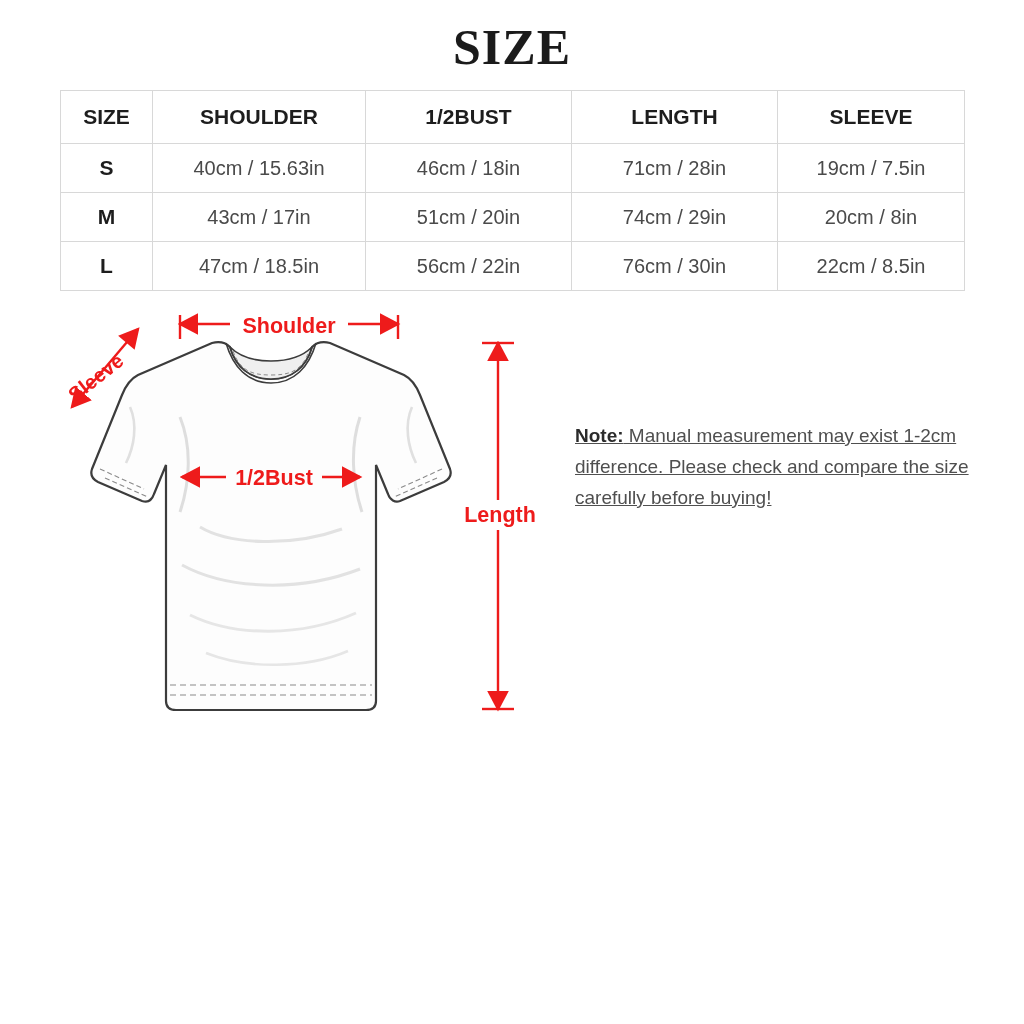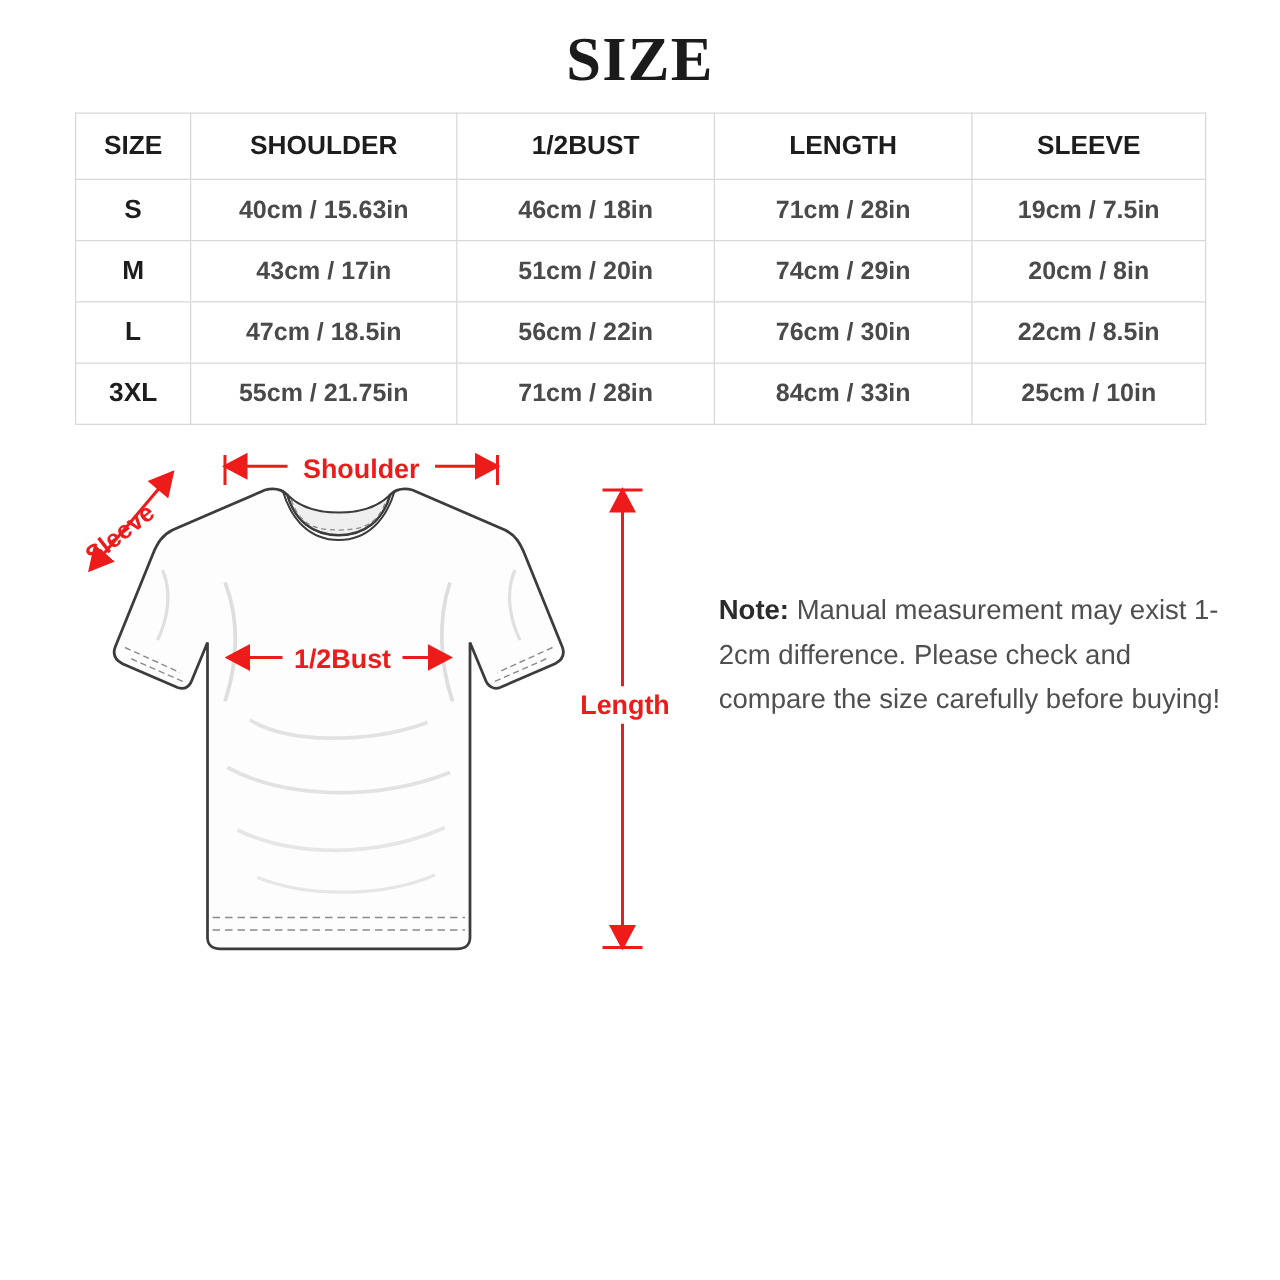--- a/index.html
+++ b/index.html
@@ -42,21 +42,21 @@
   table.size-table col.c4 { width: 187px; }
 
   table.size-table th,
   table.size-table td {
     border: 1px solid #d8d8d8;
     height: 46px;
     text-align: center;
     vertical-align: middle;
     font-size: 20px;
     color: #4a4a4a;
-    font-weight: 700;
+    font-weight: 400;
   }
   table.size-table thead th {
     font-size: 21px;
     font-weight: 700;
     color: #1d1d1d;
     height: 50px;
   }
   table.size-table tbody td.size-cell {
     font-weight: 700;
     color: #1d1d1d;
@@ -73,23 +73,24 @@
     left: 30px;
     top: 6px;
     width: 520px;
     height: 450px;
   }
   .note {
     position: absolute;
     left: 575px;
     top: 130px;
     width: 420px;
-    font-size: 22px;
+    font-size: 19px;
     line-height: 1.62;
     color: #4f4f4f;
+    text-decoration: underline;
   }
   .note b {
     color: #2b2b2b;
     font-weight: 700;
   }
   svg { display: block; }
   .lbl {
     font-family: "Liberation Sans", sans-serif;
     font-weight: 700;
     fill: #ee1b1b;
@@ -132,27 +133,20 @@
         <td>51cm / 20in</td>
         <td>74cm / 29in</td>
         <td>20cm / 8in</td>
       </tr>
       <tr>
         <td class="size-cell">L</td>
         <td>47cm / 18.5in</td>
         <td>56cm / 22in</td>
         <td>76cm / 30in</td>
         <td>22cm / 8.5in</td>
-      </tr>
-      <tr>
-        <td class="size-cell">3XL</td>
-        <td>55cm / 21.75in</td>
-        <td>71cm / 28in</td>
-        <td>84cm / 33in</td>
-        <td>25cm / 10in</td>
       </tr>
     </tbody>
   </table>
 </div>
 
 <div class="lower">
 
   <div class="shirt-area">
     <svg width="520" height="450" viewBox="0 0 520 450">
 

